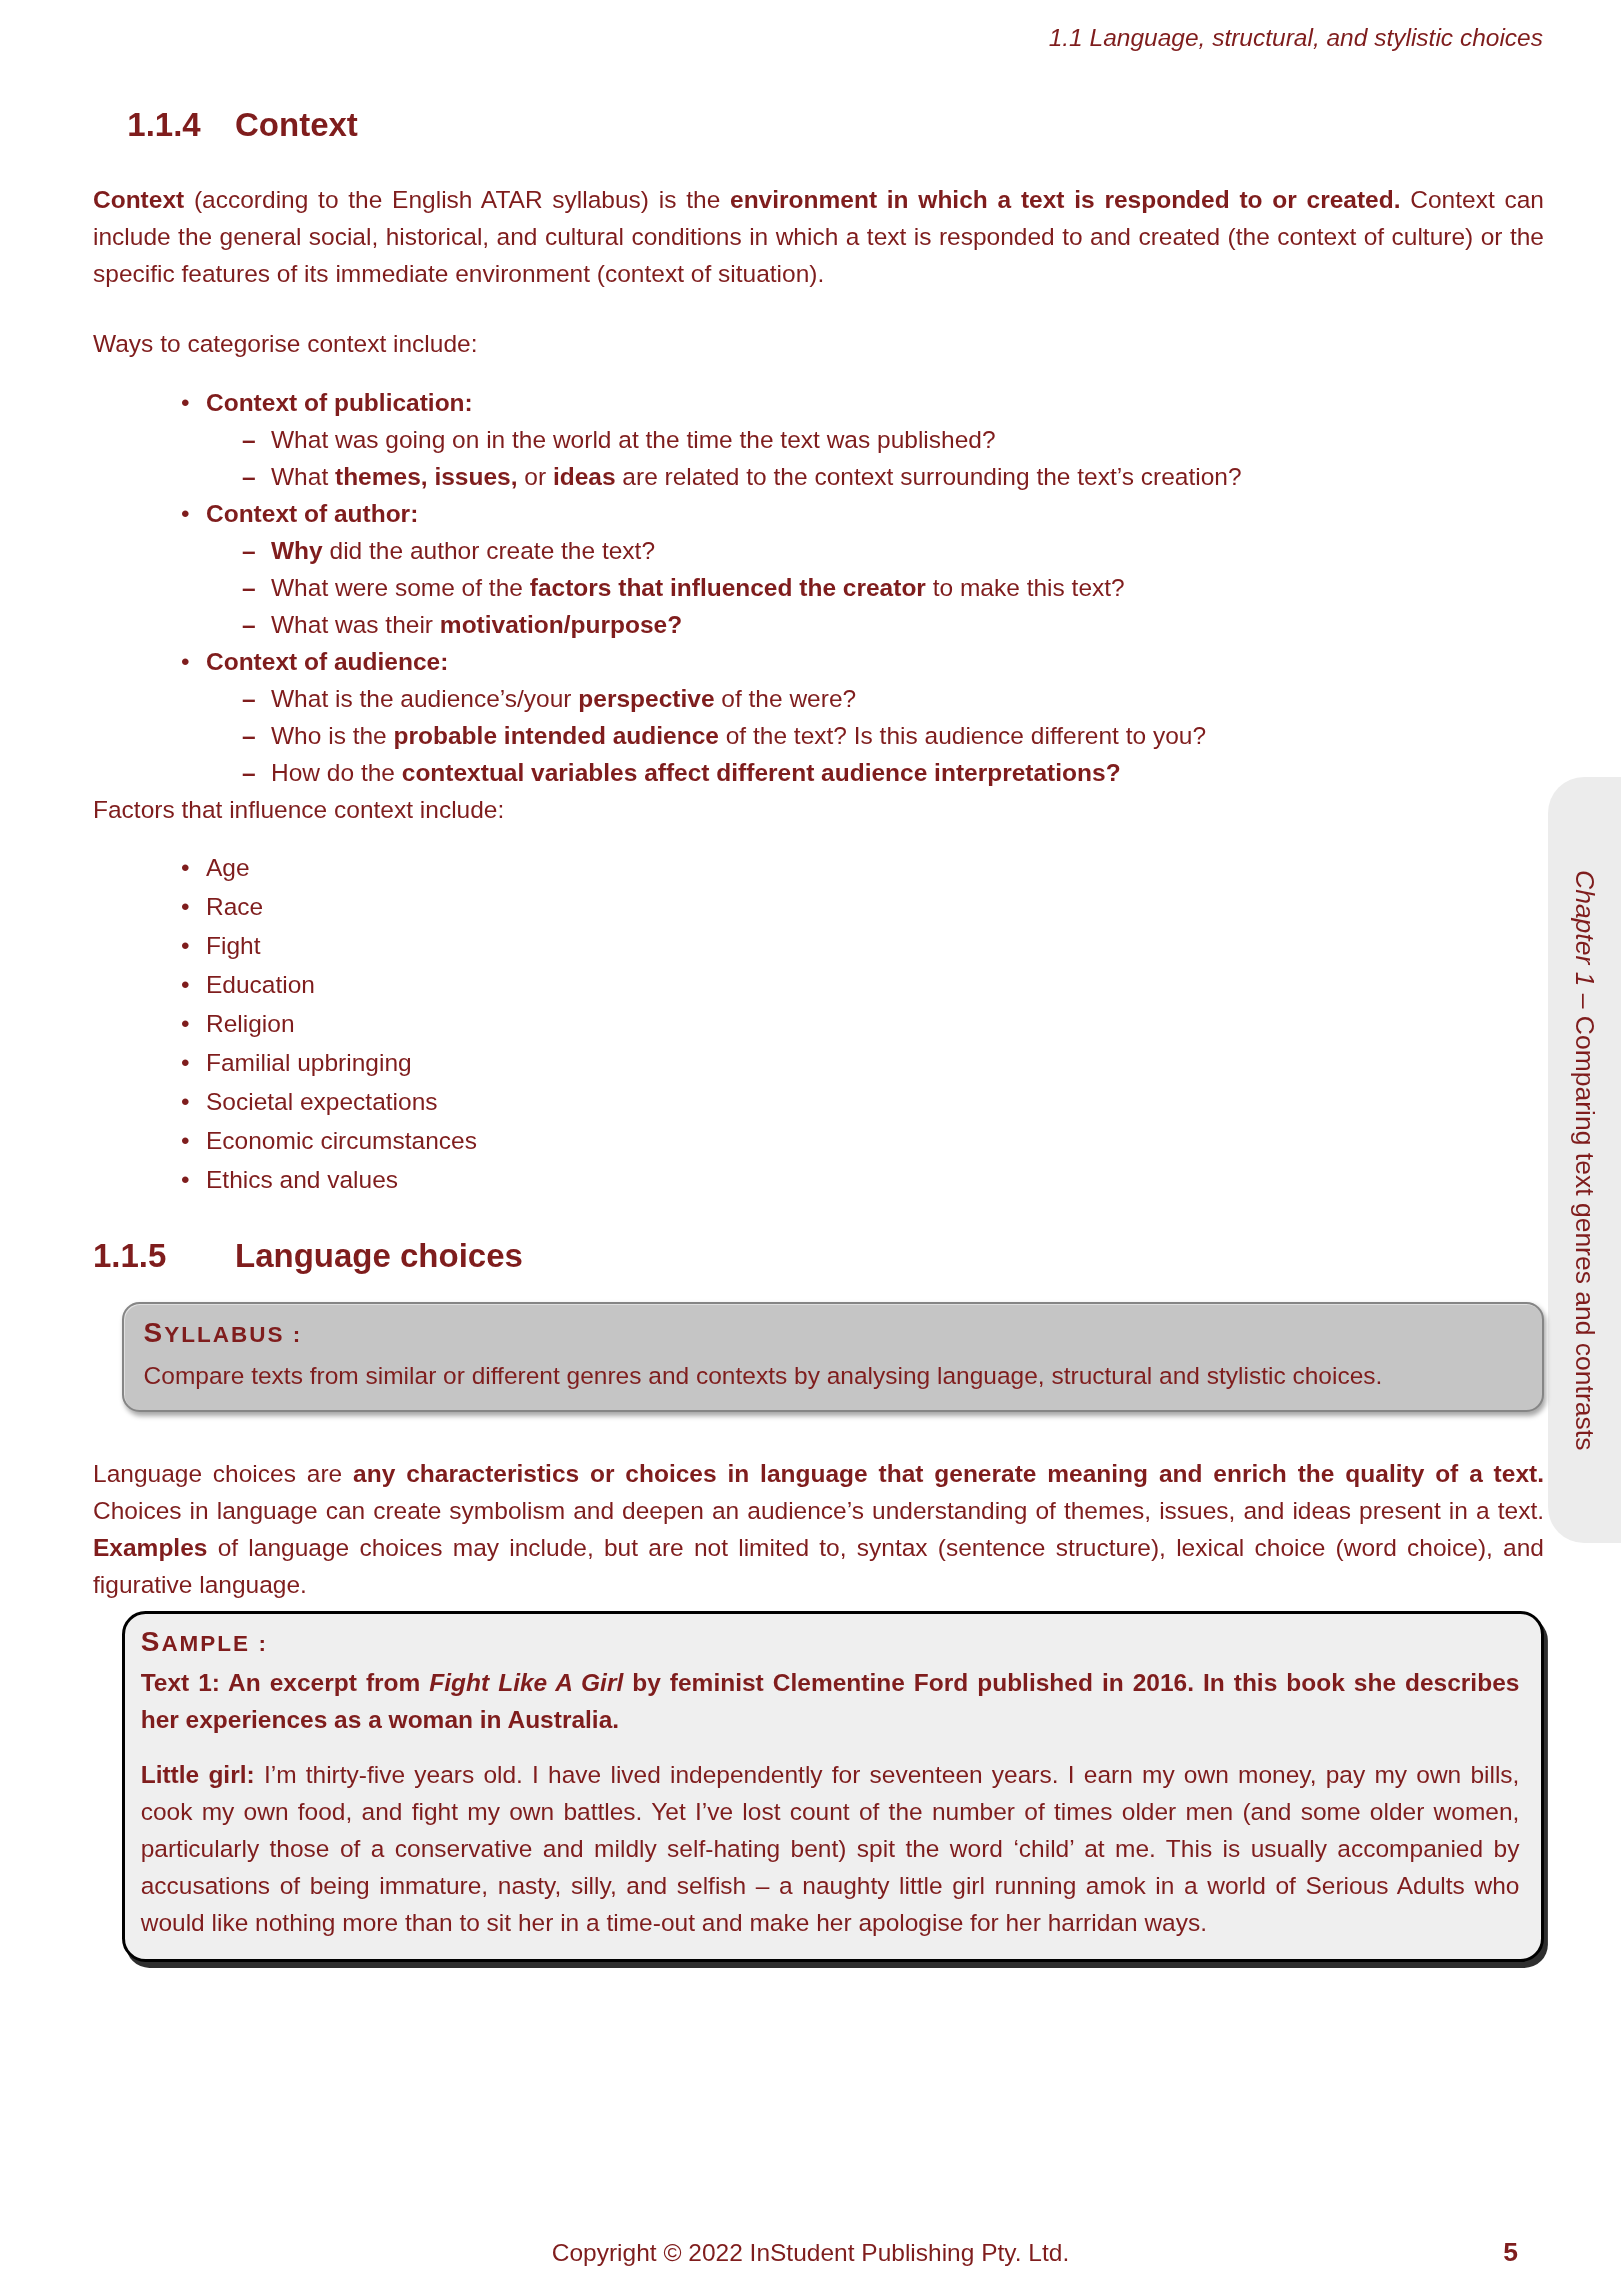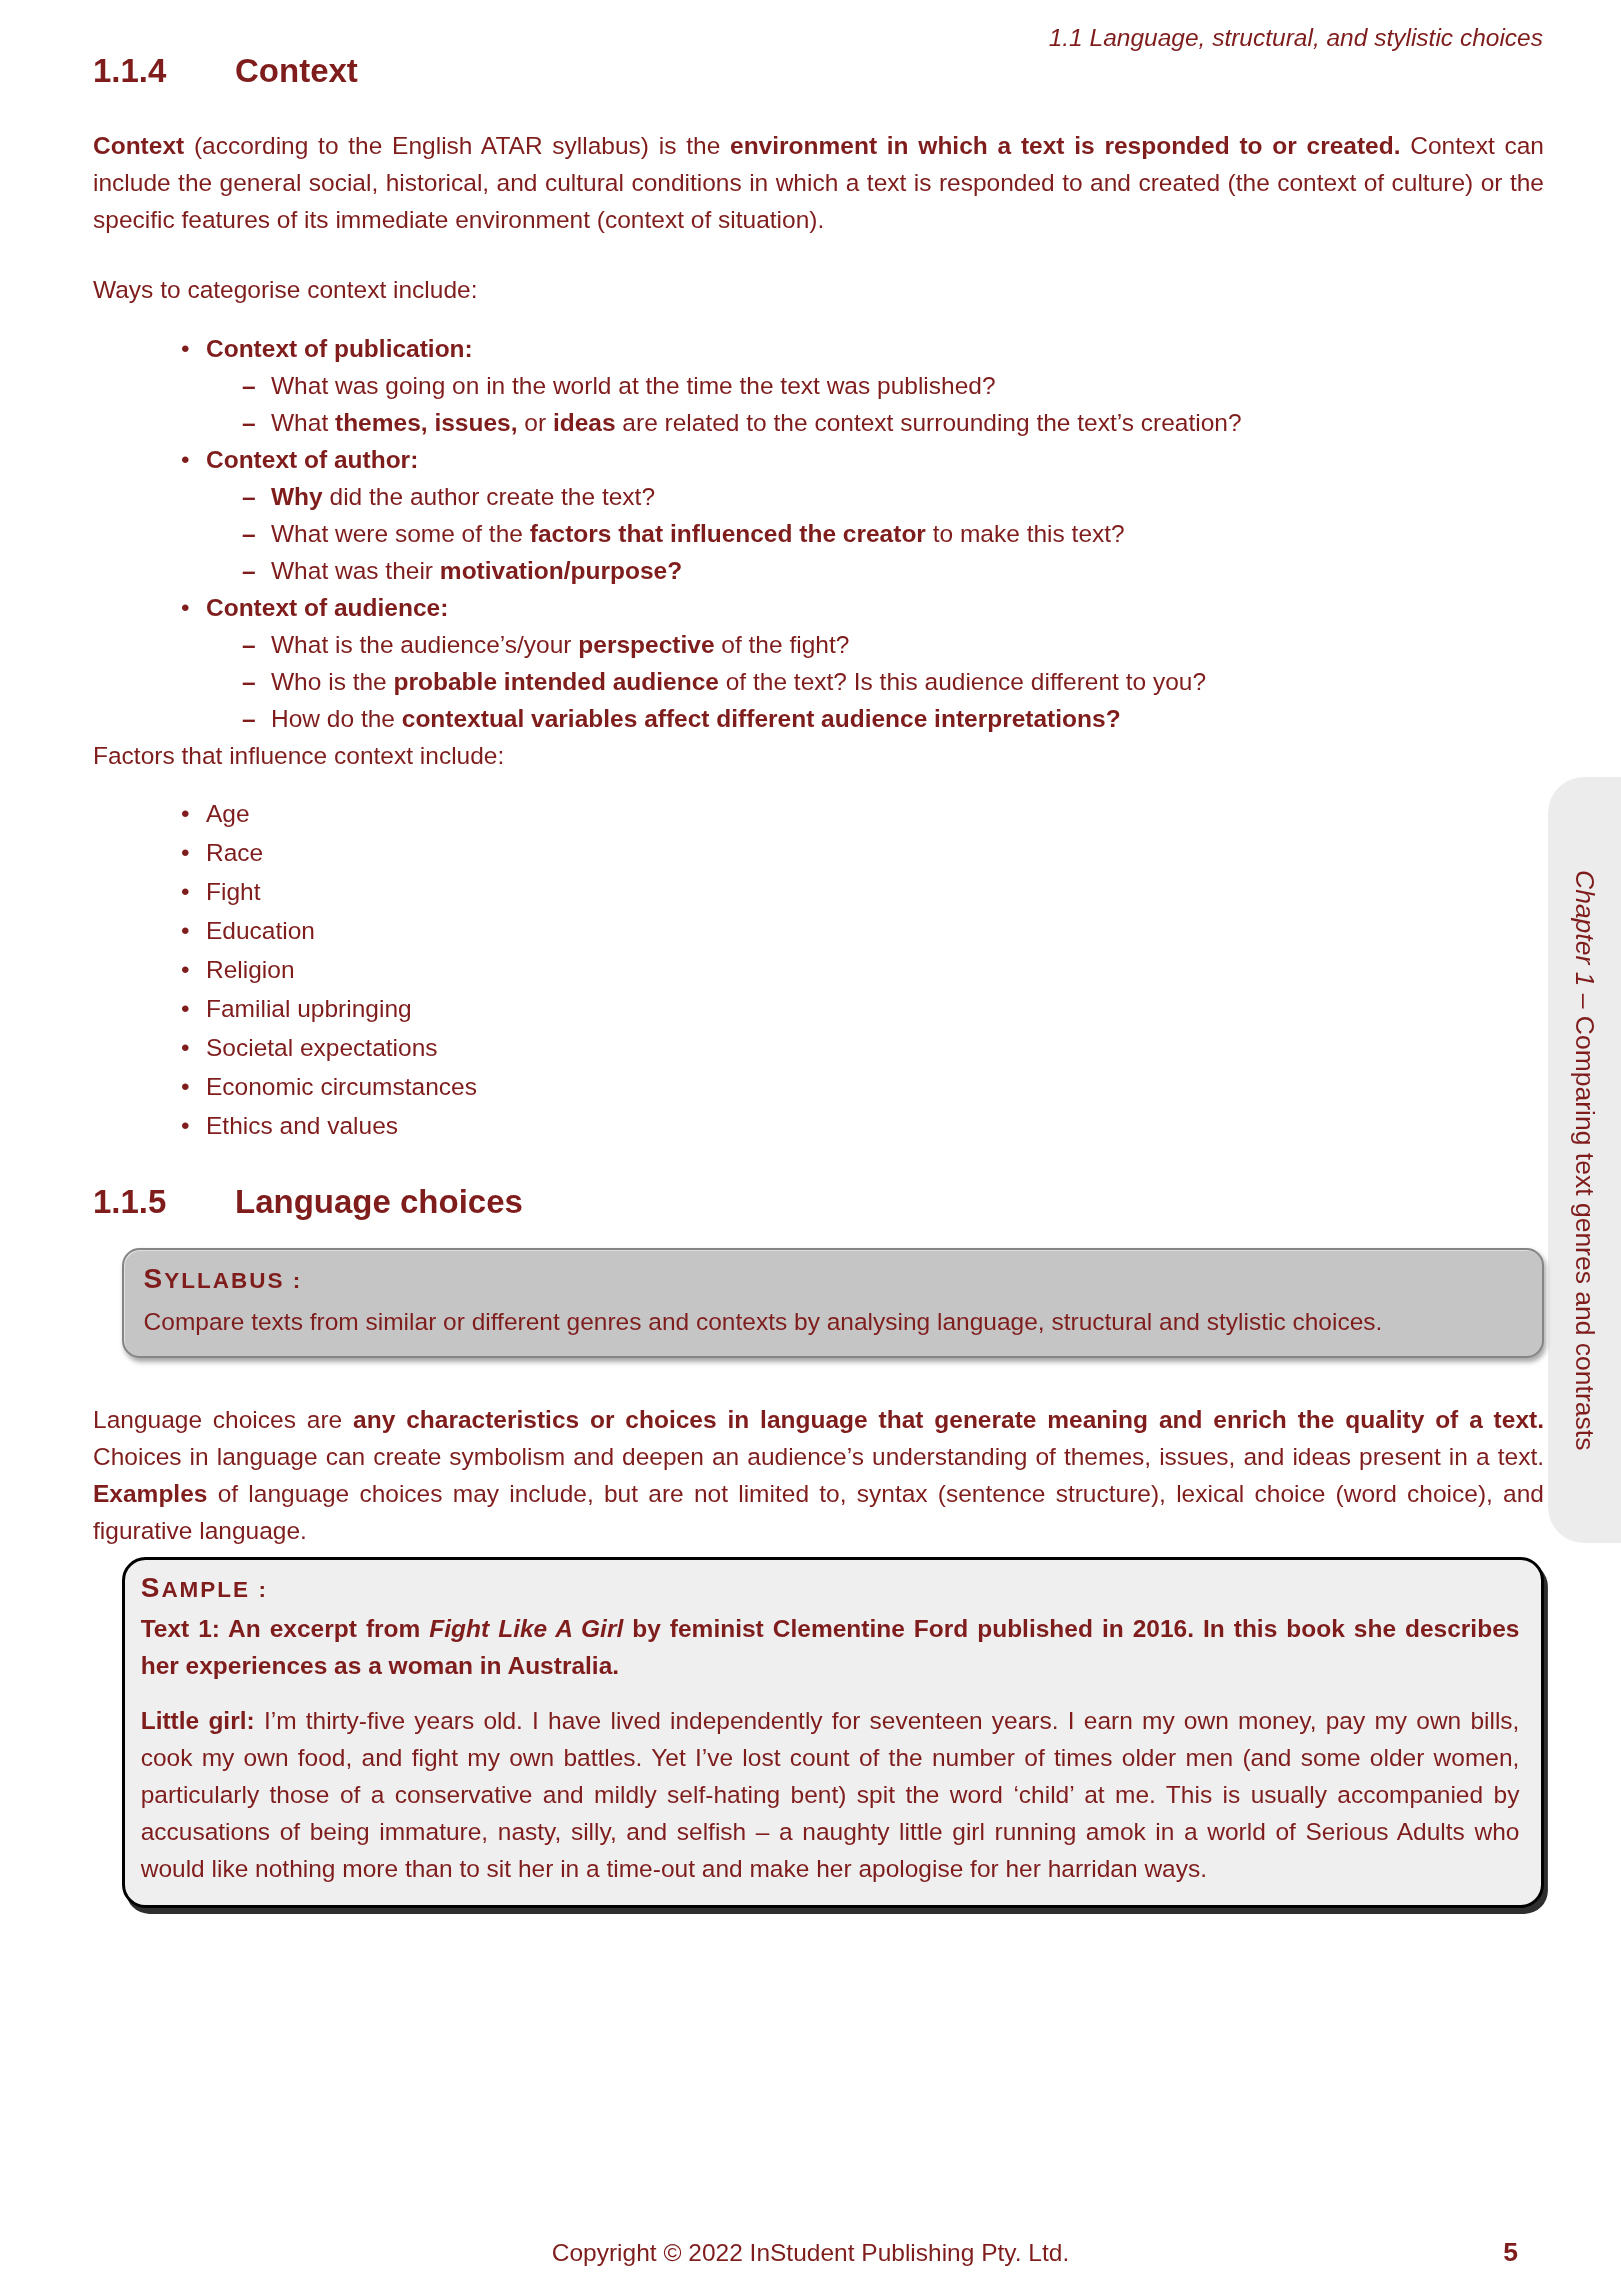--- a/index.html
+++ b/index.html
@@ -3,21 +3,21 @@
 <meta charset="utf-8">
 <style>
   html,body{margin:0;padding:0;background:#fff;}
   .page{position:relative;width:1621px;height:2293px;background:#ffffff;color:#7f1d1d;
         font-family:"Liberation Sans",sans-serif;overflow:hidden;}
   .running-header{position:absolute;top:23.5px;right:78px;font-style:italic;font-size:24.5px;}
   .content{position:absolute;left:93px;top:0;width:1451px;}
 
   .section-heading{display:flex;margin:0;font-size:33px;font-weight:bold;line-height:1.15;}
   .sec-num{flex:0 0 142px;}
-  [data-name="section-heading-context"]{margin-top:52px;}
+  [data-name="section-heading-context"]{margin-top:106px;text-align:center;}
   [data-name="section-heading-language"]{margin-top:39px;}
 
   .para{margin:0;font-size:24.5px;line-height:37px;}
   .justify{text-align:justify;}
   [data-name="context-intro-paragraph"]{margin-top:37px;}
   [data-name="ways-lead"]{margin-top:33px;}
   [data-name="factors-lead"]{}
   [data-name="language-choices-paragraph"]{margin-top:43px;}
 
   .list{margin-top:21.6px;font-size:24.5px;}
@@ -101,21 +101,21 @@
       <div class="list-item l2" data-name="list-item">
         <span class="marker" data-name="dash-icon">–</span>
         <span data-name="list-item-text"><span>What was their </span><span class="b">motivation/purpose?</span></span>
       </div>
       <div class="list-item l1" data-name="list-item">
         <span class="marker" data-name="bullet-icon">•</span>
         <span class="l1-label" data-name="list-item-label">Context of audience:</span>
       </div>
       <div class="list-item l2" data-name="list-item">
         <span class="marker" data-name="dash-icon">–</span>
-        <span data-name="list-item-text"><span>What is the audience’s/your </span><span class="b">perspective</span><span> of the fight?</span></span>
+        <span data-name="list-item-text"><span>What is the audience’s/your </span><span class="b">perspective</span><span> of the were?</span></span>
       </div>
       <div class="list-item l2" data-name="list-item">
         <span class="marker" data-name="dash-icon">–</span>
         <span data-name="list-item-text"><span>Who is the </span><span class="b">probable intended audience</span><span> of the text? Is this audience different to you?</span></span>
       </div>
       <div class="list-item l2" data-name="list-item">
         <span class="marker" data-name="dash-icon">–</span>
         <span data-name="list-item-text"><span>How do the </span><span class="b">contextual variables affect different audience interpretations?</span></span>
       </div>
     </div>

